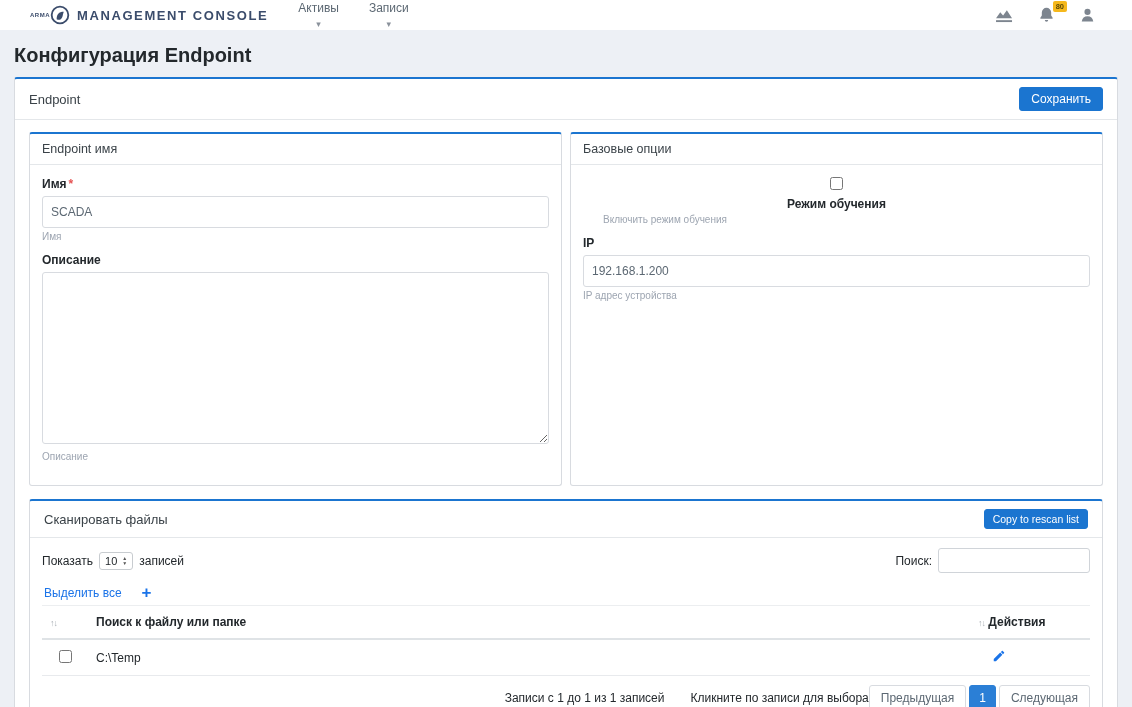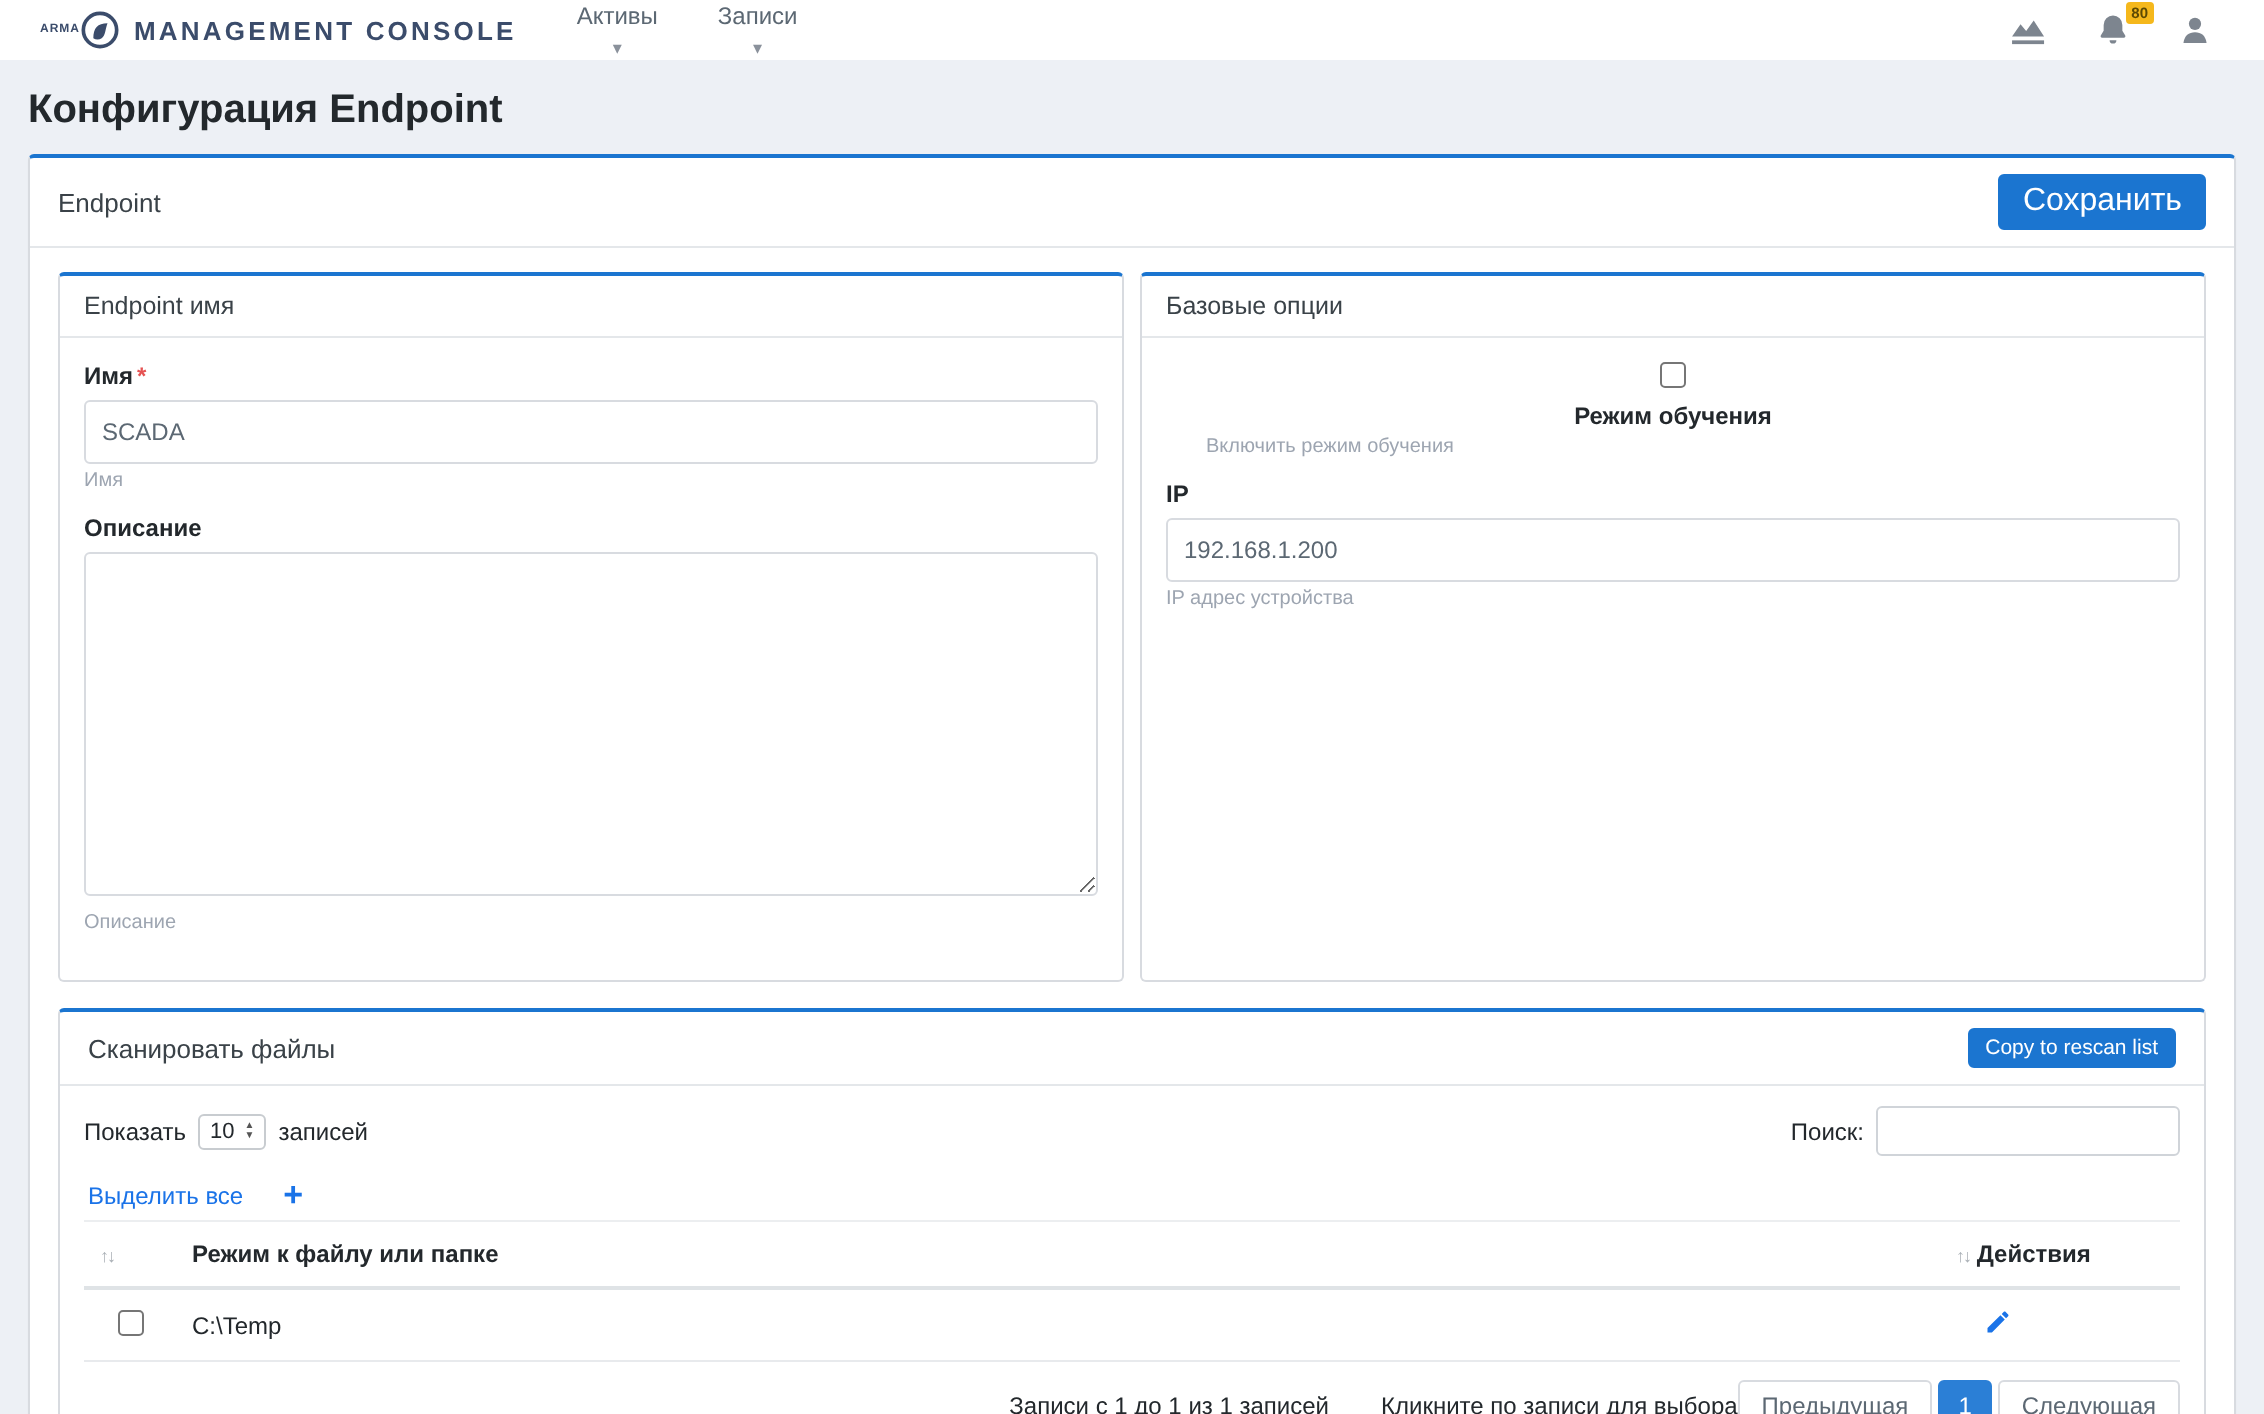--- a/index.html
+++ b/index.html
@@ -6,21 +6,21 @@
   html,body { margin:0; padding:0; }
   body {
     width:1132px; height:707px;
     background:#edf0f5;
     font-family:"Liberation Sans","DejaVu Sans",sans-serif;
     color:#23282c;
     overflow:hidden;
   }
 
   
-  .navbar { height:30px; background:#fff; display:flex; align-items:center; padding:0 20px; }
+  .navbar { height:30px; background:#fff; display:flex; align-items:center; padding:0 30px; }
   .brand { display:flex; align-items:center; gap:2px; cursor:pointer; }
   .brand-prefix { font-size:6px; font-weight:700; color:#3b4c6b; letter-spacing:.5px; margin-right:-2px; }
   .brand-title { font-size:13px; font-weight:700; color:#3b4c6b; letter-spacing:1.6px; margin-left:5px; }
   .nav-links { display:flex; gap:30px; margin-left:30px; }
   .nav-link { font-size:12px; color:#5c6873; cursor:pointer; display:flex; align-items:center; gap:4px;flex-direction:column; }
   .caret { font-size:9px; color:#8a919b; }
   .nav-right { margin-left:auto; display:flex; align-items:center; gap:24px; padding-right:6px; }
   .icon-btn { position:relative; cursor:pointer; display:flex; align-items:center; }
   .badge {
     position:absolute; top:-5px; right:-12px;
@@ -38,21 +38,21 @@
   }
   .card-header {
     display:flex; justify-content:space-between; align-items:center;
     padding:8px 14px; border-bottom:1px solid #e4e7ea;
     font-size:13px; color:#3a4248;
   }
   .card-body { padding:12px 14px 14px; }
 
   .btn-primary {
     background:#1b75d0; color:#fff; border:1px solid #1b75d0; border-radius:3px;
-    font-size:16px; padding:4px 11px; cursor:pointer; font-family:inherit;
+    font-size:12px; padding:4px 11px; cursor:pointer; font-family:inherit;
   }
   .btn-primary.small { font-size:10.5px; padding:3px 8px; }
 
   
   .panels { display:grid; grid-template-columns:1fr 1fr; gap:8px; }
   .panel { border:1px solid #d8dbe0; border-top:2px solid #1b75d0; border-radius:3px; min-height:346px; background:#fff; }
   .panel-header { padding:8px 12px; border-bottom:1px solid #e4e7ea; font-size:12.5px; color:#3a4248; }
   .panel-body { padding:12px; }
 
   .form-group { margin-bottom:11px; }
@@ -231,21 +231,21 @@
             <span class="link">Выделить все</span>
             <span class="plus-btn">+</span>
           </div>
 
           <table class="files">
             <thead>
               <tr>
                 <th class="col-check">
                   <span class="sort">↑↓</span>
                 </th>
-                <th>Режим к файлу или папке</th>
+                <th>Поиск к файлу или папке</th>
                 <th class="col-actions">
                   <span class="sort">↑↓</span>
                   <span>Действия</span>
                 </th>
               </tr>
             </thead>
             <tbody>
               <tr>
                 <td class="col-check">
                   <input type="checkbox" style="">

